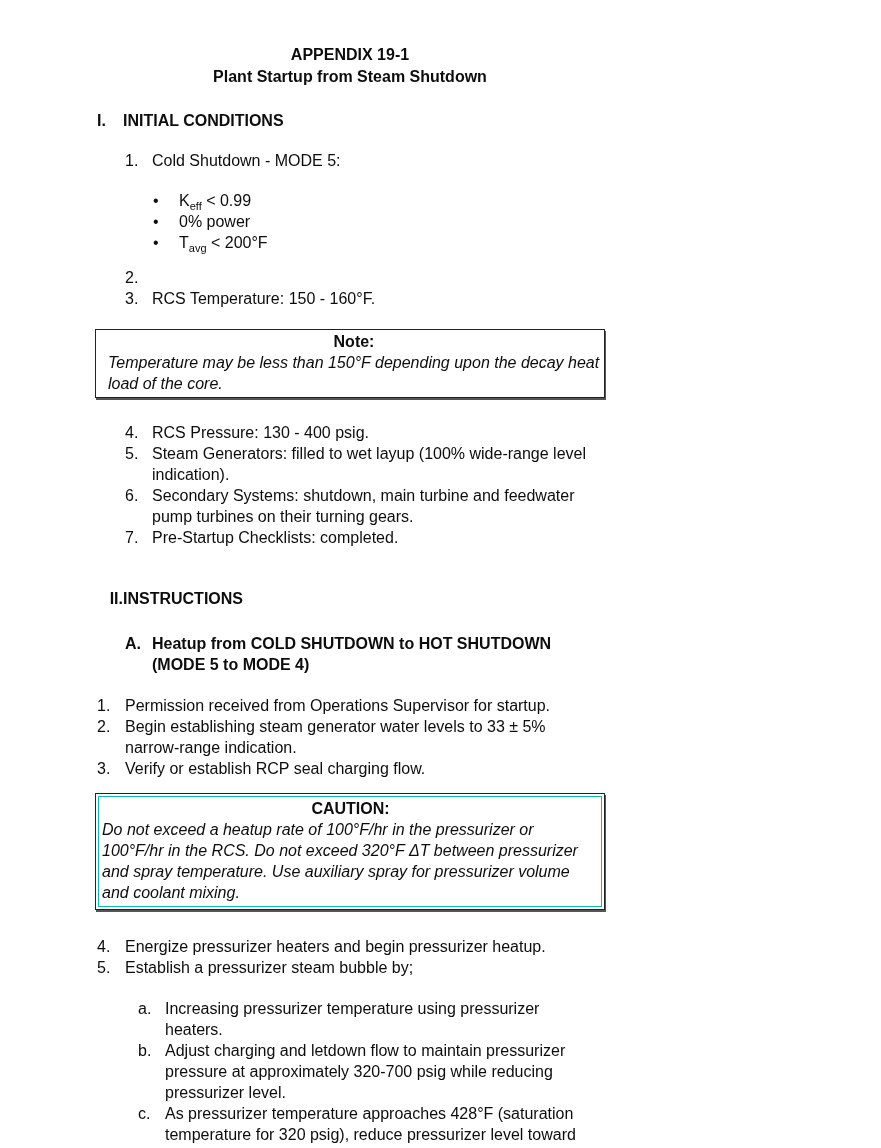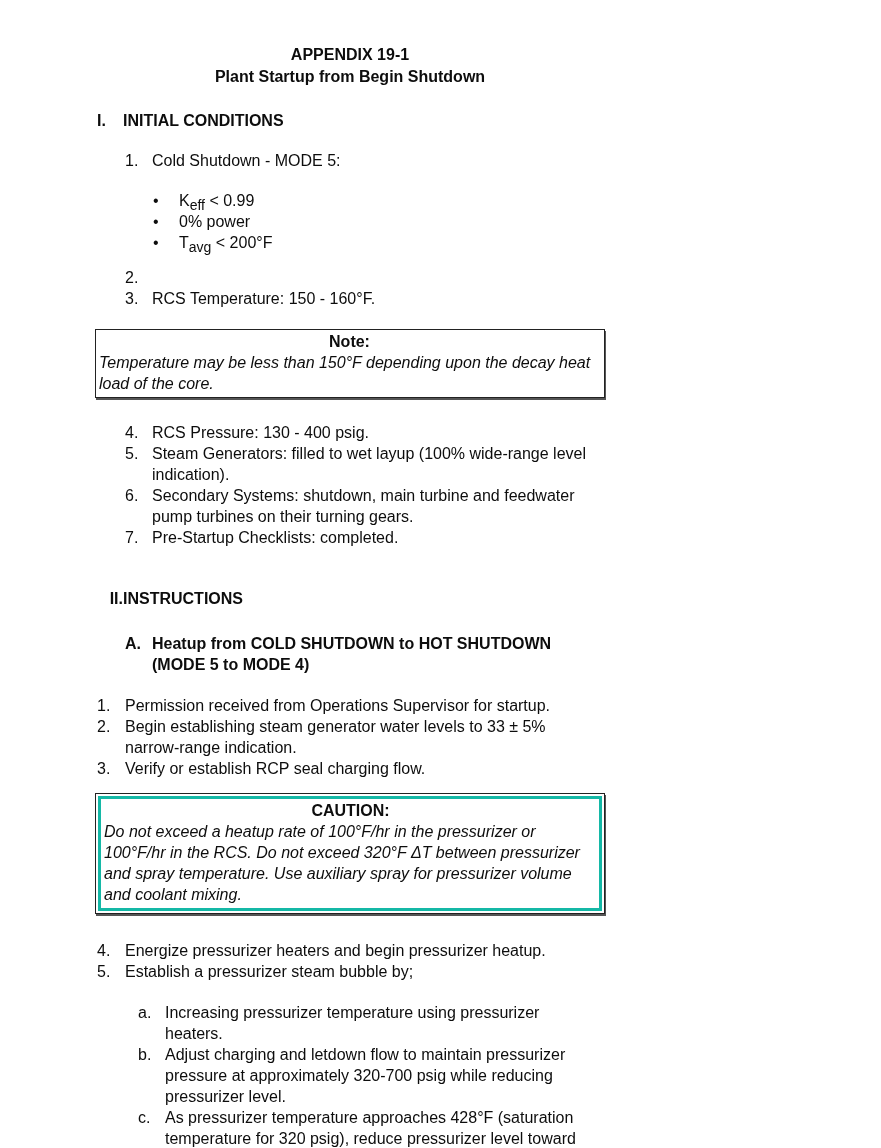--- a/index.html
+++ b/index.html
@@ -26,35 +26,35 @@
 
   .bullet-item { display: flex; margin-left: 58px; }
   .bullet-item .bullet { flex: 0 0 26px; }
 
   .l0-item { display: flex; margin-left: 2px; padding-right: 8px; }
   .l0-item .num { flex: 0 0 28px; }
 
   .l2-item { display: flex; margin-left: 43px; padding-right: 12px; }
   .l2-item .num { flex: 0 0 27px; }
 
-  sub { font-size: 14px; line-height: 0; }
+  sub { font-size: 11px; line-height: 0; }
 
   .note-box {
     margin-top: 20px;
     border: 1px solid #222;
     box-shadow: 1px 2px 0 #555;
-    padding: 1px 4px 3px 3px;
+    padding: 1px 4px 3px 12px;
   }
   .caution-outer {
     margin-top: 14px;
     border: 1px solid #222;
     box-shadow: 1px 2px 0 #555;
     padding: 2px;
   }
-  .caution-inner { border: 3px solid #14b8a6; padding: 1px 2px 3px 3px; }
+  .caution-inner { border: 1px solid #14b8a6; padding: 1px 2px 3px 3px; }
   .box-label { text-align: center; font-weight: bold; }
   .box-text { font-style: italic; }
 
   .mt14 { margin-top: 14px; }
   .mt19 { margin-top: 19px; }
   .mt20 { margin-top: 20px; }
   .mt24 { margin-top: 24px; }
   .mt26 { margin-top: 26px; }
   .mt40 { margin-top: 40px; text-align: right; }
 
@@ -64,21 +64,21 @@
   .footer-row .f-center { flex: 1; text-align: center; }
   .footer-row .f-right { flex: 1; text-align: right; }
 </style>
 </head>
 <body>
 
 <div class="page">
 
   <div class="title-block">
     <div>APPENDIX 19-1</div>
-    <div>Plant Startup from Begin Shutdown</div>
+    <div>Plant Startup from Steam Shutdown</div>
   </div>
 
   <div class="sec-head">
     <span class="rn">I.</span>
     <span>INITIAL CONDITIONS</span>
   </div>
 
   <div class="l1-item mt19">
     <span class="num">1.</span>
     <span class="txt">Cold Shutdown - MODE 5:</span>

